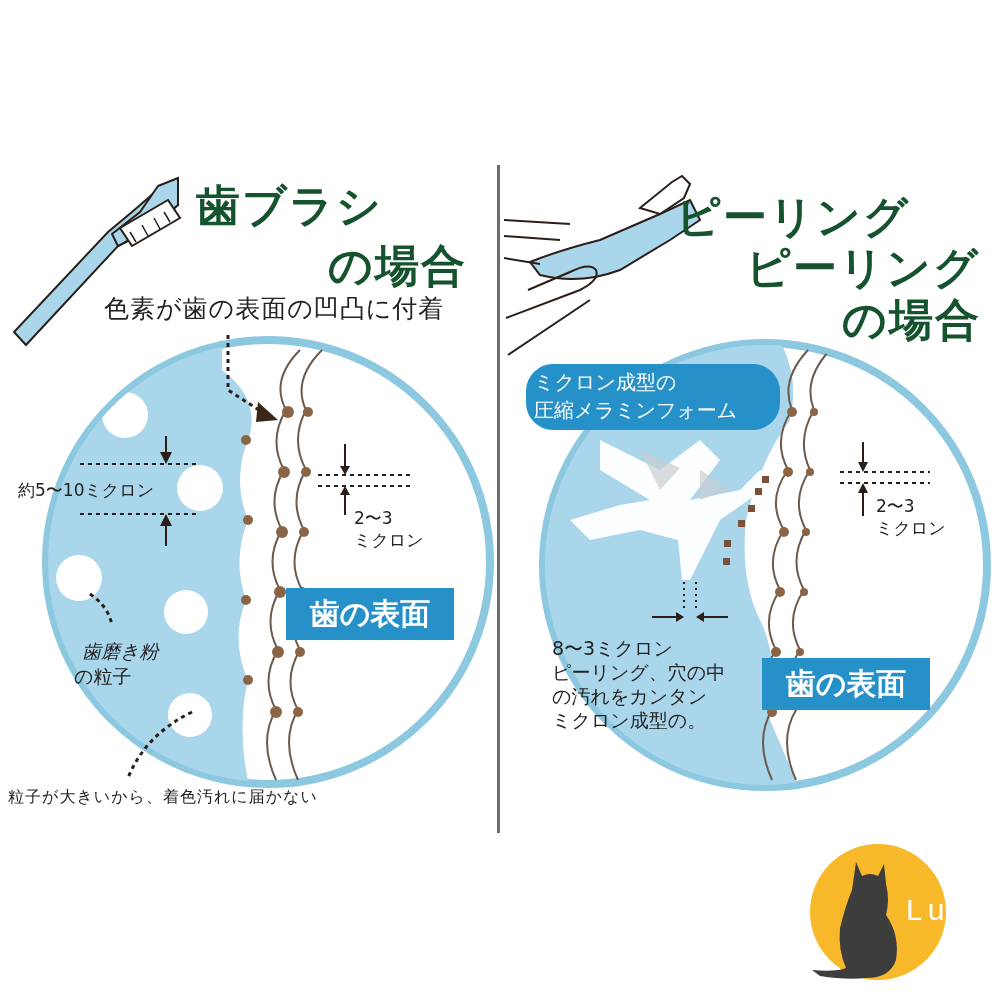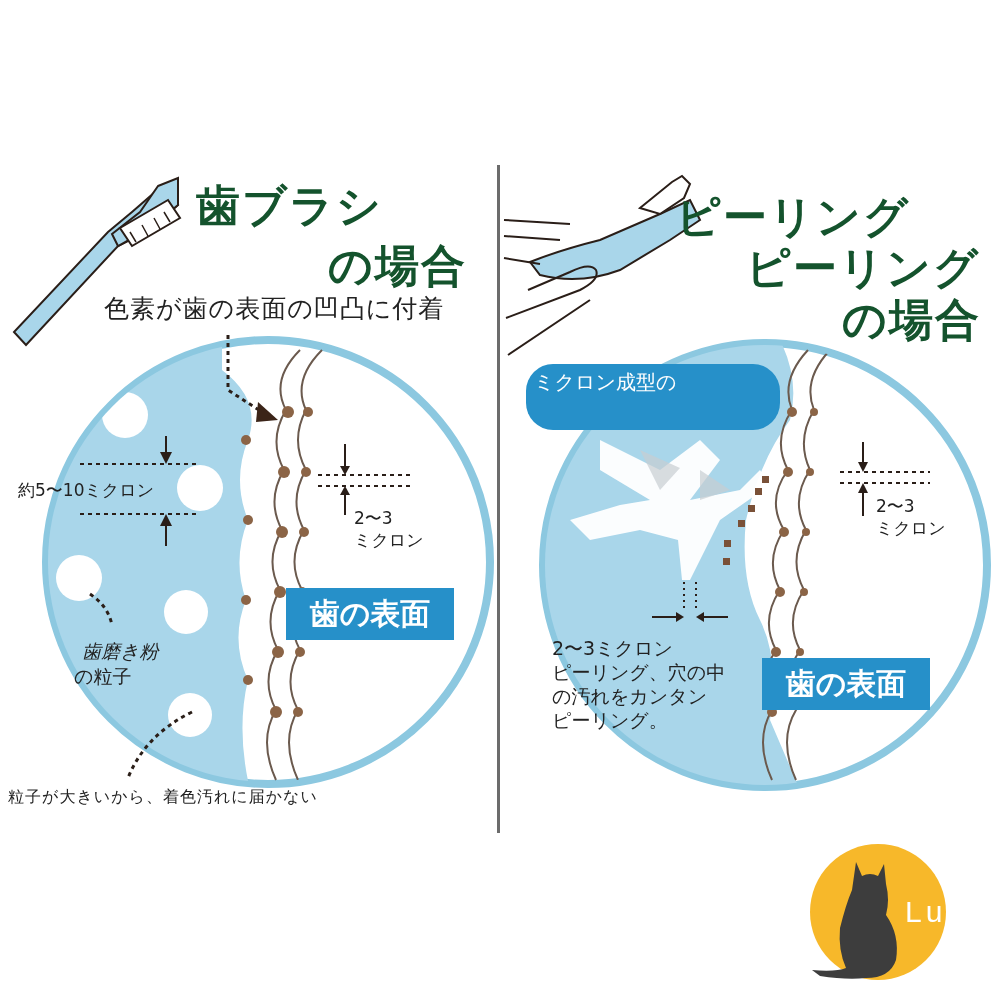--- a/index.html
+++ b/index.html
@@ -166,24 +166,25 @@
 <div class="abs label-box" style="left:286px;top:588px;width:168px;height:52px;font-size:30px;line-height:52px;text-align:center;">歯の表面</div>
 <div class="abs small" style="left:82px;top:640px;font-size:19px;font-style:italic;">歯磨き粉</div>
 <div class="abs small" style="left:74px;top:665px;font-size:19px;">の粒子</div>
 <div class="abs caption" style="left:8px;top:787px;font-size:16px;">粒子が大きいから、着色汚れに届かない</div>
 
 <div class="abs title" style="left:676px;top:195px;">ピーリング</div>
 <div class="abs title" style="left:746px;top:246px;">ピーリング</div>
 <div class="abs title" style="left:842px;top:298px;">の場合</div>
 <div class="abs label-box" style="left:526px;top:364px;width:254px;height:66px;padding:4px 8px;box-sizing:border-box;font-size:20px;font-weight:normal;line-height:28px;border-radius:27px;">
   <div>ミクロン成型の</div>
+  <div>圧縮メラミンフォーム</div>
 </div>
 <div class="abs small" style="left:876px;top:496px;">2〜3</div>
 <div class="abs small" style="left:876px;top:518px;">ミクロン</div>
 <div class="abs small" style="left:552px;top:636px;font-size:19px;line-height:24px;">
-  <div>2〜3ミクロン</div>
+  <div>8〜3ミクロン</div>
   <div>ピーリング、穴の中</div>
   <div>の汚れをカンタン</div>
-  <div>ピーリング。</div>
+  <div>ミクロン成型の。</div>
 </div>
 <div class="abs label-box" style="left:762px;top:658px;width:168px;height:52px;font-size:30px;line-height:52px;text-align:center;">歯の表面</div>
 
-<div class="abs" style="left:905px;top:895px;font-size:30px;color:#fff;letter-spacing:4px;font-family:Liberation Sans, sans-serif;">Luna</div>
+<div class="abs" style="left:905px;top:895px;font-size:30px;color:#fff;letter-spacing:4px;font-family:Liberation Mono, monospace;">Luna</div>
 
 </body></html>

